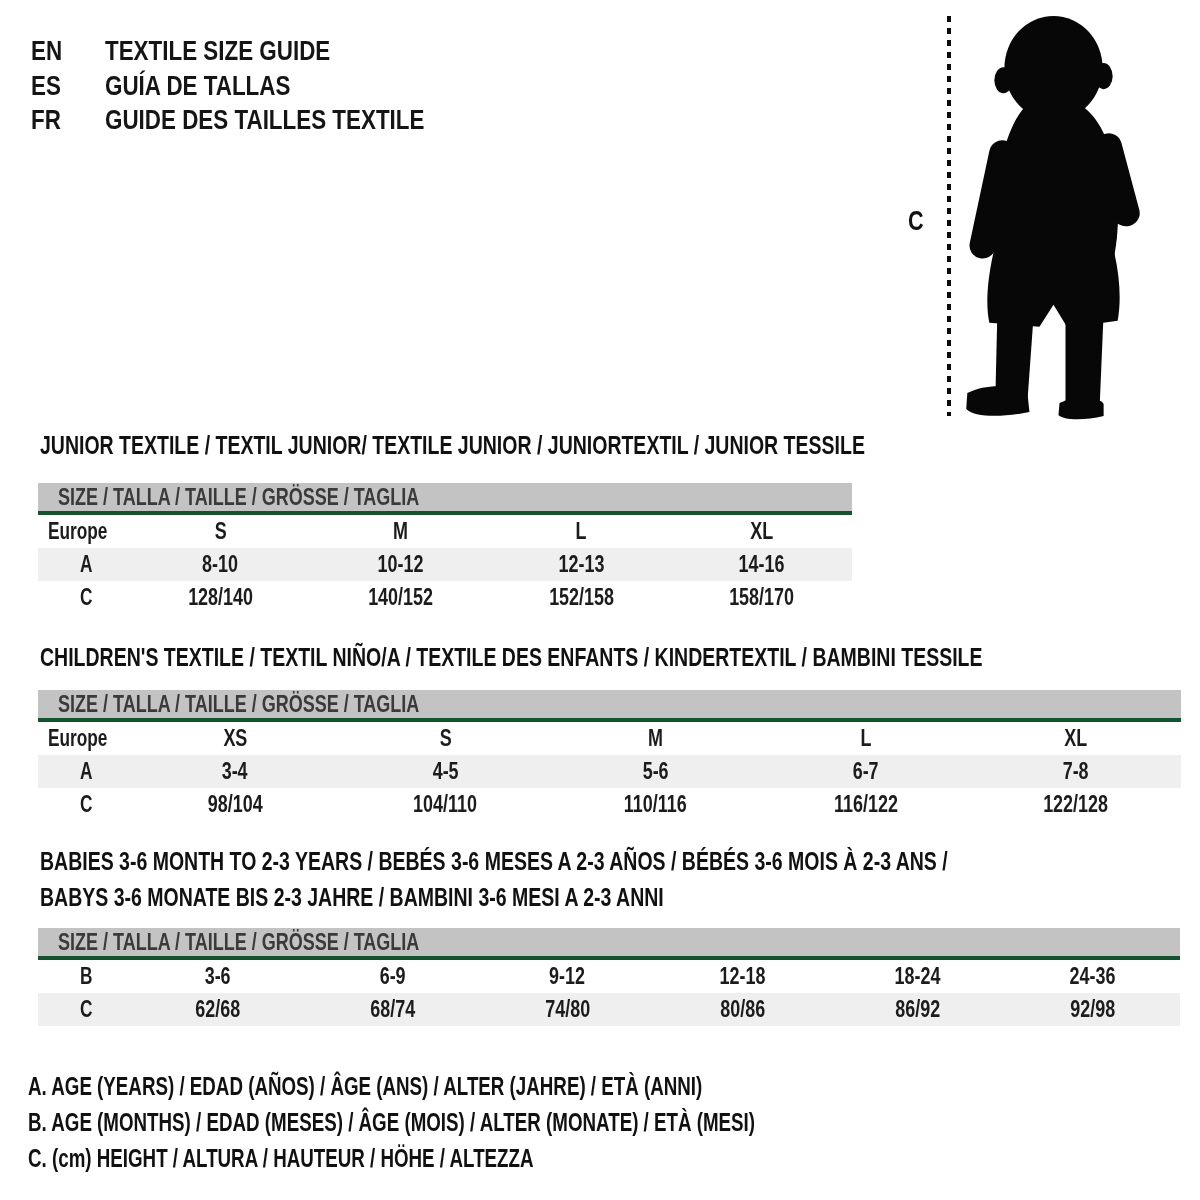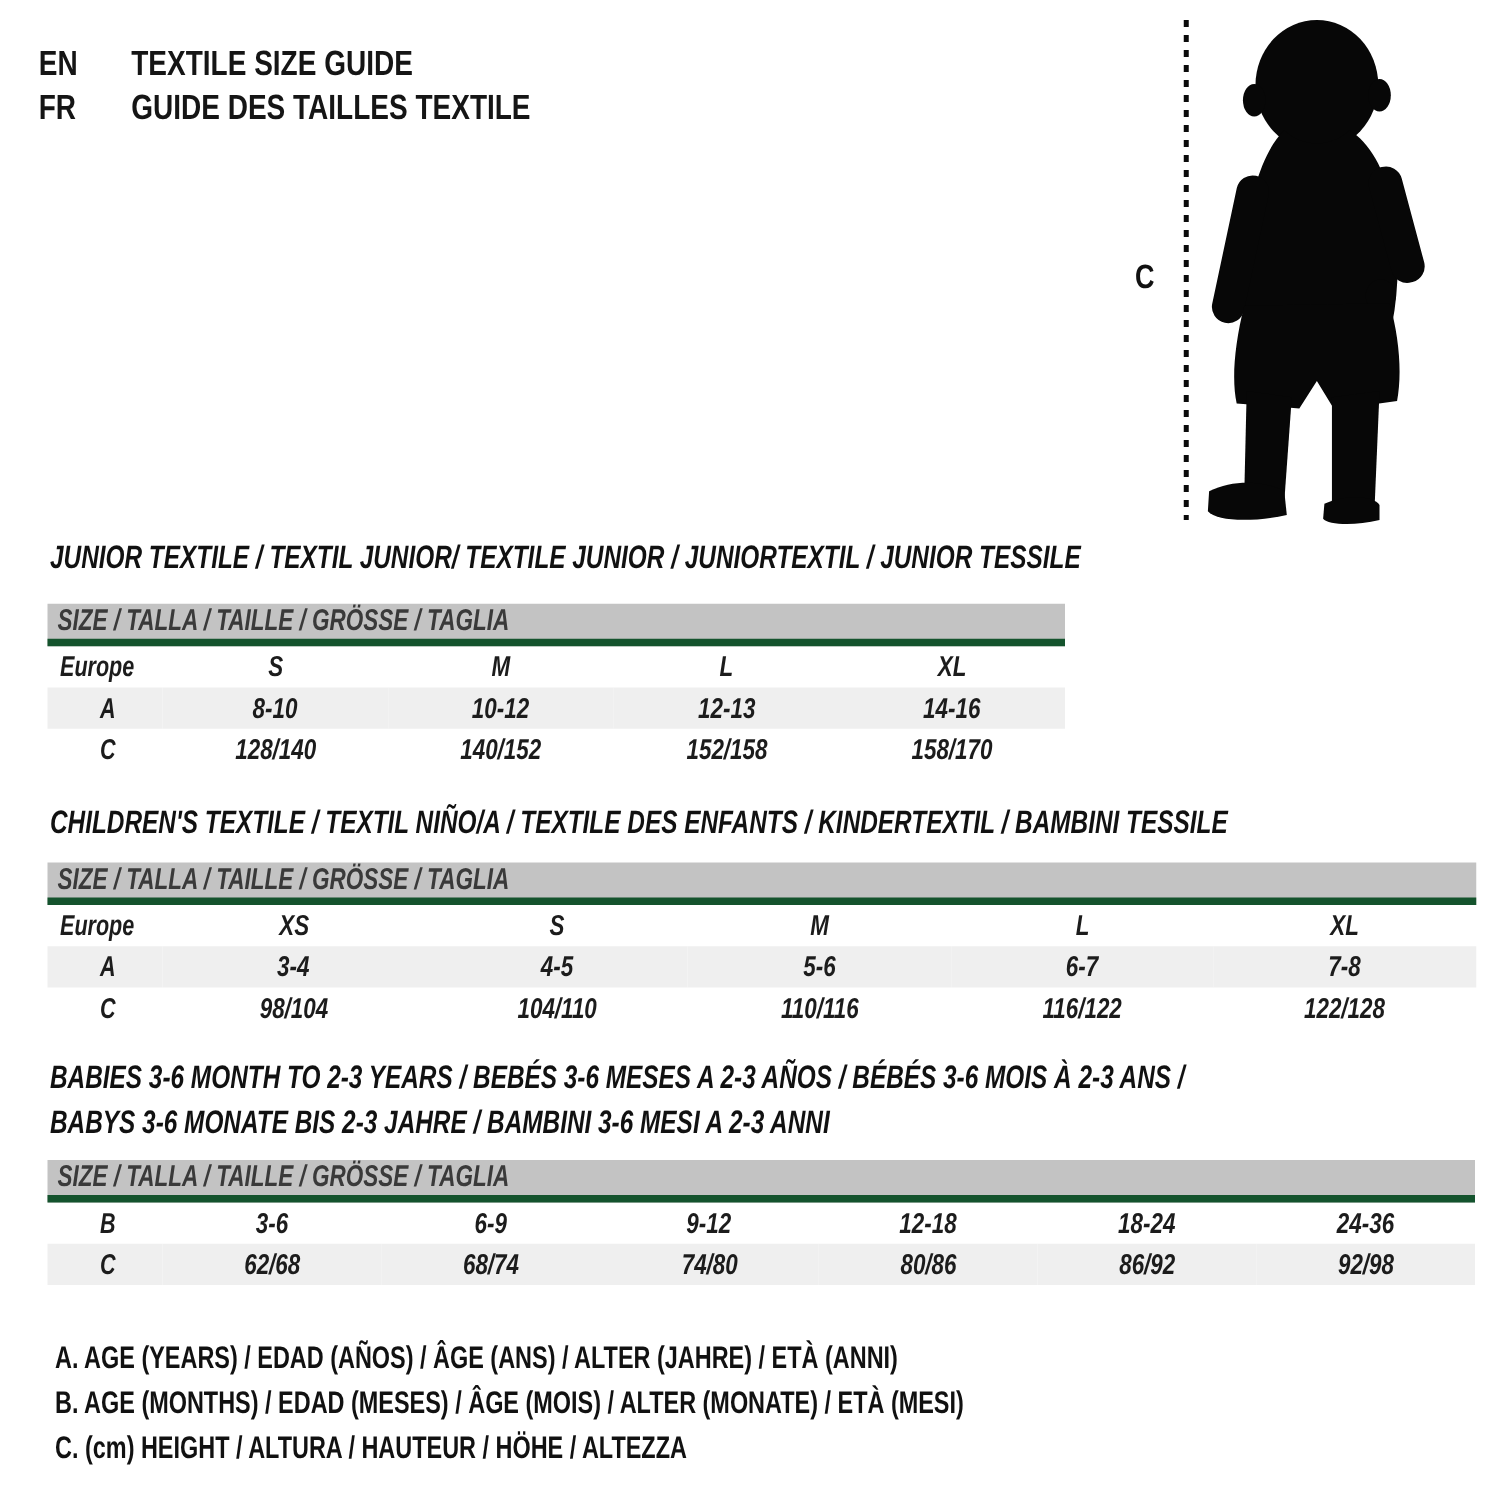--- a/index.html
+++ b/index.html
@@ -17,52 +17,56 @@
   .lang-code,.lang-label{display:inline-block;transform:scaleX(.8);transform-origin:0 50%;white-space:nowrap;font-size:28px;color:#151515;}
   .lang-code{width:74px;flex:0 0 74px;}
 
   
   .measure-line{position:absolute;left:947px;top:16px;width:4px;height:400px;
     background:repeating-linear-gradient(to bottom,#0a0a0a 0 6px,transparent 6px 12px);}
   .measure-label{position:absolute;left:906px;top:206px;font-size:27px;display:inline-block;transform:scaleX(.8);color:#111;}
   .baby-svg{position:absolute;left:958px;top:14px;width:192px;height:406px;}
 
   
-  .sec{position:absolute;left:38px;font-style:italic;}
+  .sec{position:absolute;left:38px;}
   .sec-0{top:430px;}
   .sec-1{top:642px;}
   .sec-2{top:843px;}
   .sec-title{padding-left:2px;}
   .title-line{font-size:26px;line-height:30px;display:block;transform:scaleX(.75);transform-origin:0 50%;white-space:nowrap;color:#111;}
   .sec-2 .title-line{line-height:36px;}
 
   table.tbl{border-collapse:separate;border-spacing:0;table-layout:fixed;}
   .sec-0 table.tbl{width:814px;margin-top:23px;}
   .sec-1 table.tbl{width:1143px;margin-top:18px;}
   .sec-2 table.tbl{width:1142px;margin-top:13px;}
   col.col-label{width:92px;}
   .tbl td{height:33px;font-size:23px;text-align:center;vertical-align:middle;padding:0;}
-  .tbl td.size-header-cell{height:26px;background:#c3c3c3;text-align:left;padding-left:8px;
-    border-bottom:6px solid #14532d;color:#3a3a3a;font-size:24px;}
+  .tbl td.size-header-cell{height:26px;background:#c3c3c3;text-align:left;padding-left:20px;
+    border-bottom:4px solid #14532d;color:#3a3a3a;font-size:24px;}
   .tbl td.lbl{text-align:center;padding-left:8px;}
   .tbl tr.shaded td{background:#efefef;}
 
   
-  .legend{position:absolute;left:44px;top:1068px;}
+  .legend{position:absolute;left:28px;top:1068px;}
   .legend-line{font-size:25px;line-height:36px;display:block;transform:scaleX(.75);transform-origin:0 50%;white-space:nowrap;color:#111;}
 </style>
 </head>
 <body>
 
 <div class="canvas">
 
   <div class="lang-block" id="langs">
       <div class="lang-row">
         <span class="lang-code">EN</span>
         <span class="lang-label">TEXTILE SIZE GUIDE</span>
+      </div>
+      <div class="lang-row">
+        <span class="lang-code">ES</span>
+        <span class="lang-label">GUÍA DE TALLAS</span>
       </div>
       <div class="lang-row">
         <span class="lang-code">FR</span>
         <span class="lang-label">GUIDE DES TAILLES TEXTILE</span>
       </div>
     </div>
 
   <div class="measure-line"></div>
   <span class="measure-label">C</span>
 

